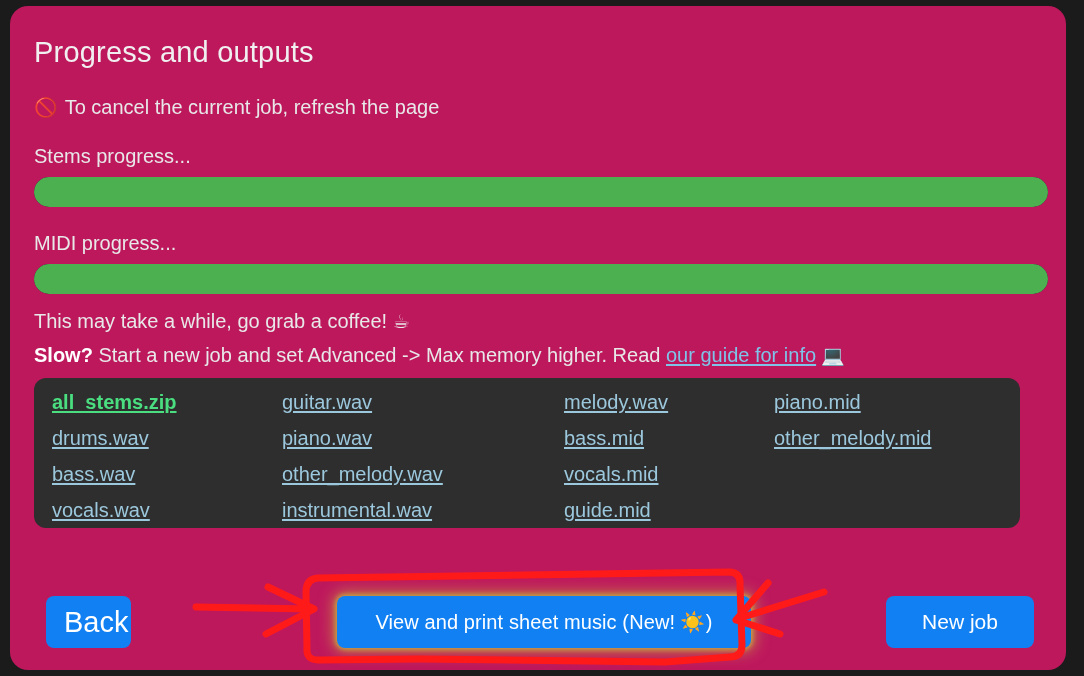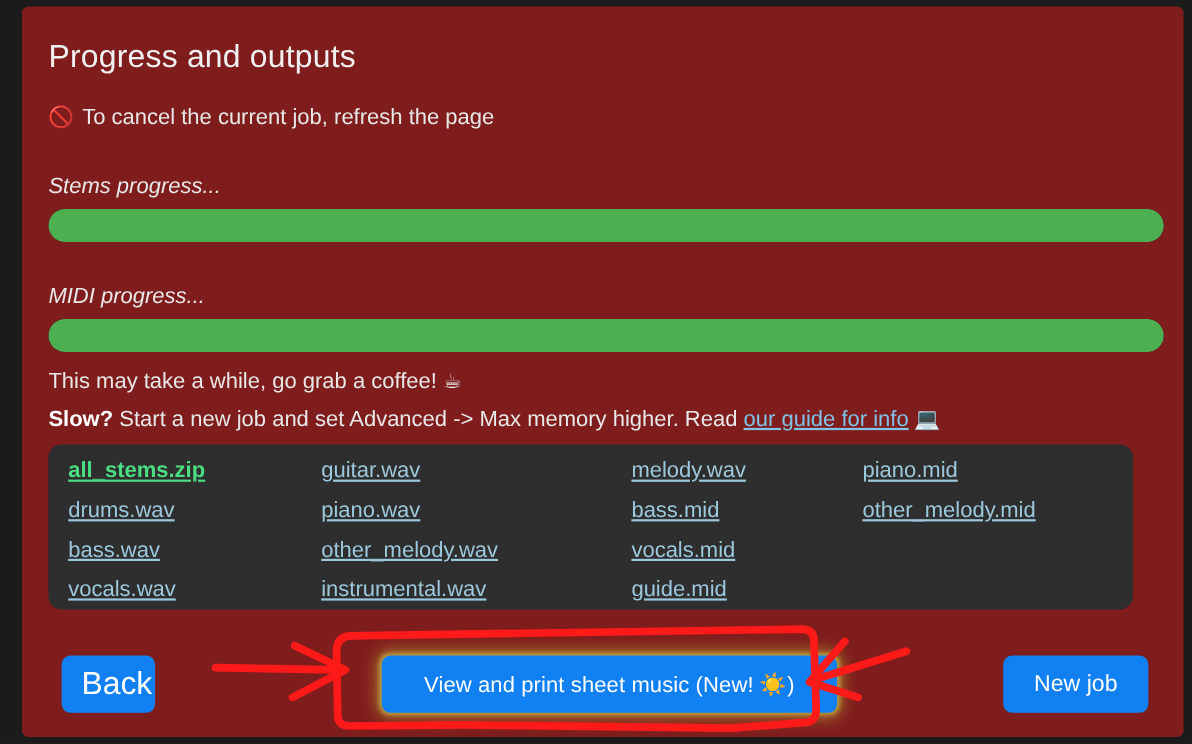--- a/index.html
+++ b/index.html
@@ -14,26 +14,26 @@
     font-family: "Liberation Sans", "DejaVu Sans", sans-serif;
   }
   #app {
     position: relative;
     width: 1084px;
     height: 676px;
     background: #1b1b1b;
   }
   .card {
     position: absolute;
-    left: 20px;
+    left: 10px;
     top: 6px;
     width: 1056px;
     height: 664px;
-    background: #7f1d1d;
-    border-radius: 6px;
+    background: #be185d;
+    border-radius: 18px;
     overflow: hidden;
   }
   .card-inner {
     position: absolute;
     left: 0; top: 0; right: 0; bottom: 0;
     padding: 26px 24px 0 24px;
   }
   .page-title {
     margin: 0;
     padding: 0 0 0 0;
@@ -51,25 +51,24 @@
     display: flex;
     align-items: center;
     gap: 7px;
   }
   .emoji {
     font-family: "DejaVu Sans", sans-serif;
     font-size: 19px;
     line-height: 1;
   }
   .prog-label {
-    margin-top: 36px;
+    margin-top: 23px;
     font-size: 20px;
     line-height: 26px;
     color: #e8e8e8;
-    font-style: italic;
   }
   .progress-track {
     margin-top: 8px;
     width: 1014px;
     height: 30px;
     background: #3f3f3f;
     border-radius: 15px;
     overflow: hidden;
   }
   .progress-fill {
@@ -149,21 +148,21 @@
     height: 52px;
   }
   .btn-back {
     left: 12px;
     width: 85px;
     font-size: 29px;
     font-weight: 400;
   }
   .btn-newjob {
     right: 8px;
-    width: 132px;
+    width: 148px;
     font-size: 21px;
     font-weight: 400;
   }
   .btn-sheet {
     left: 303px;
     width: 414px;
     font-size: 20px;
     font-weight: 400;
     letter-spacing: 0.1px;
     box-shadow: 0 0 14px 5px rgba(200,180,60,0.55),

